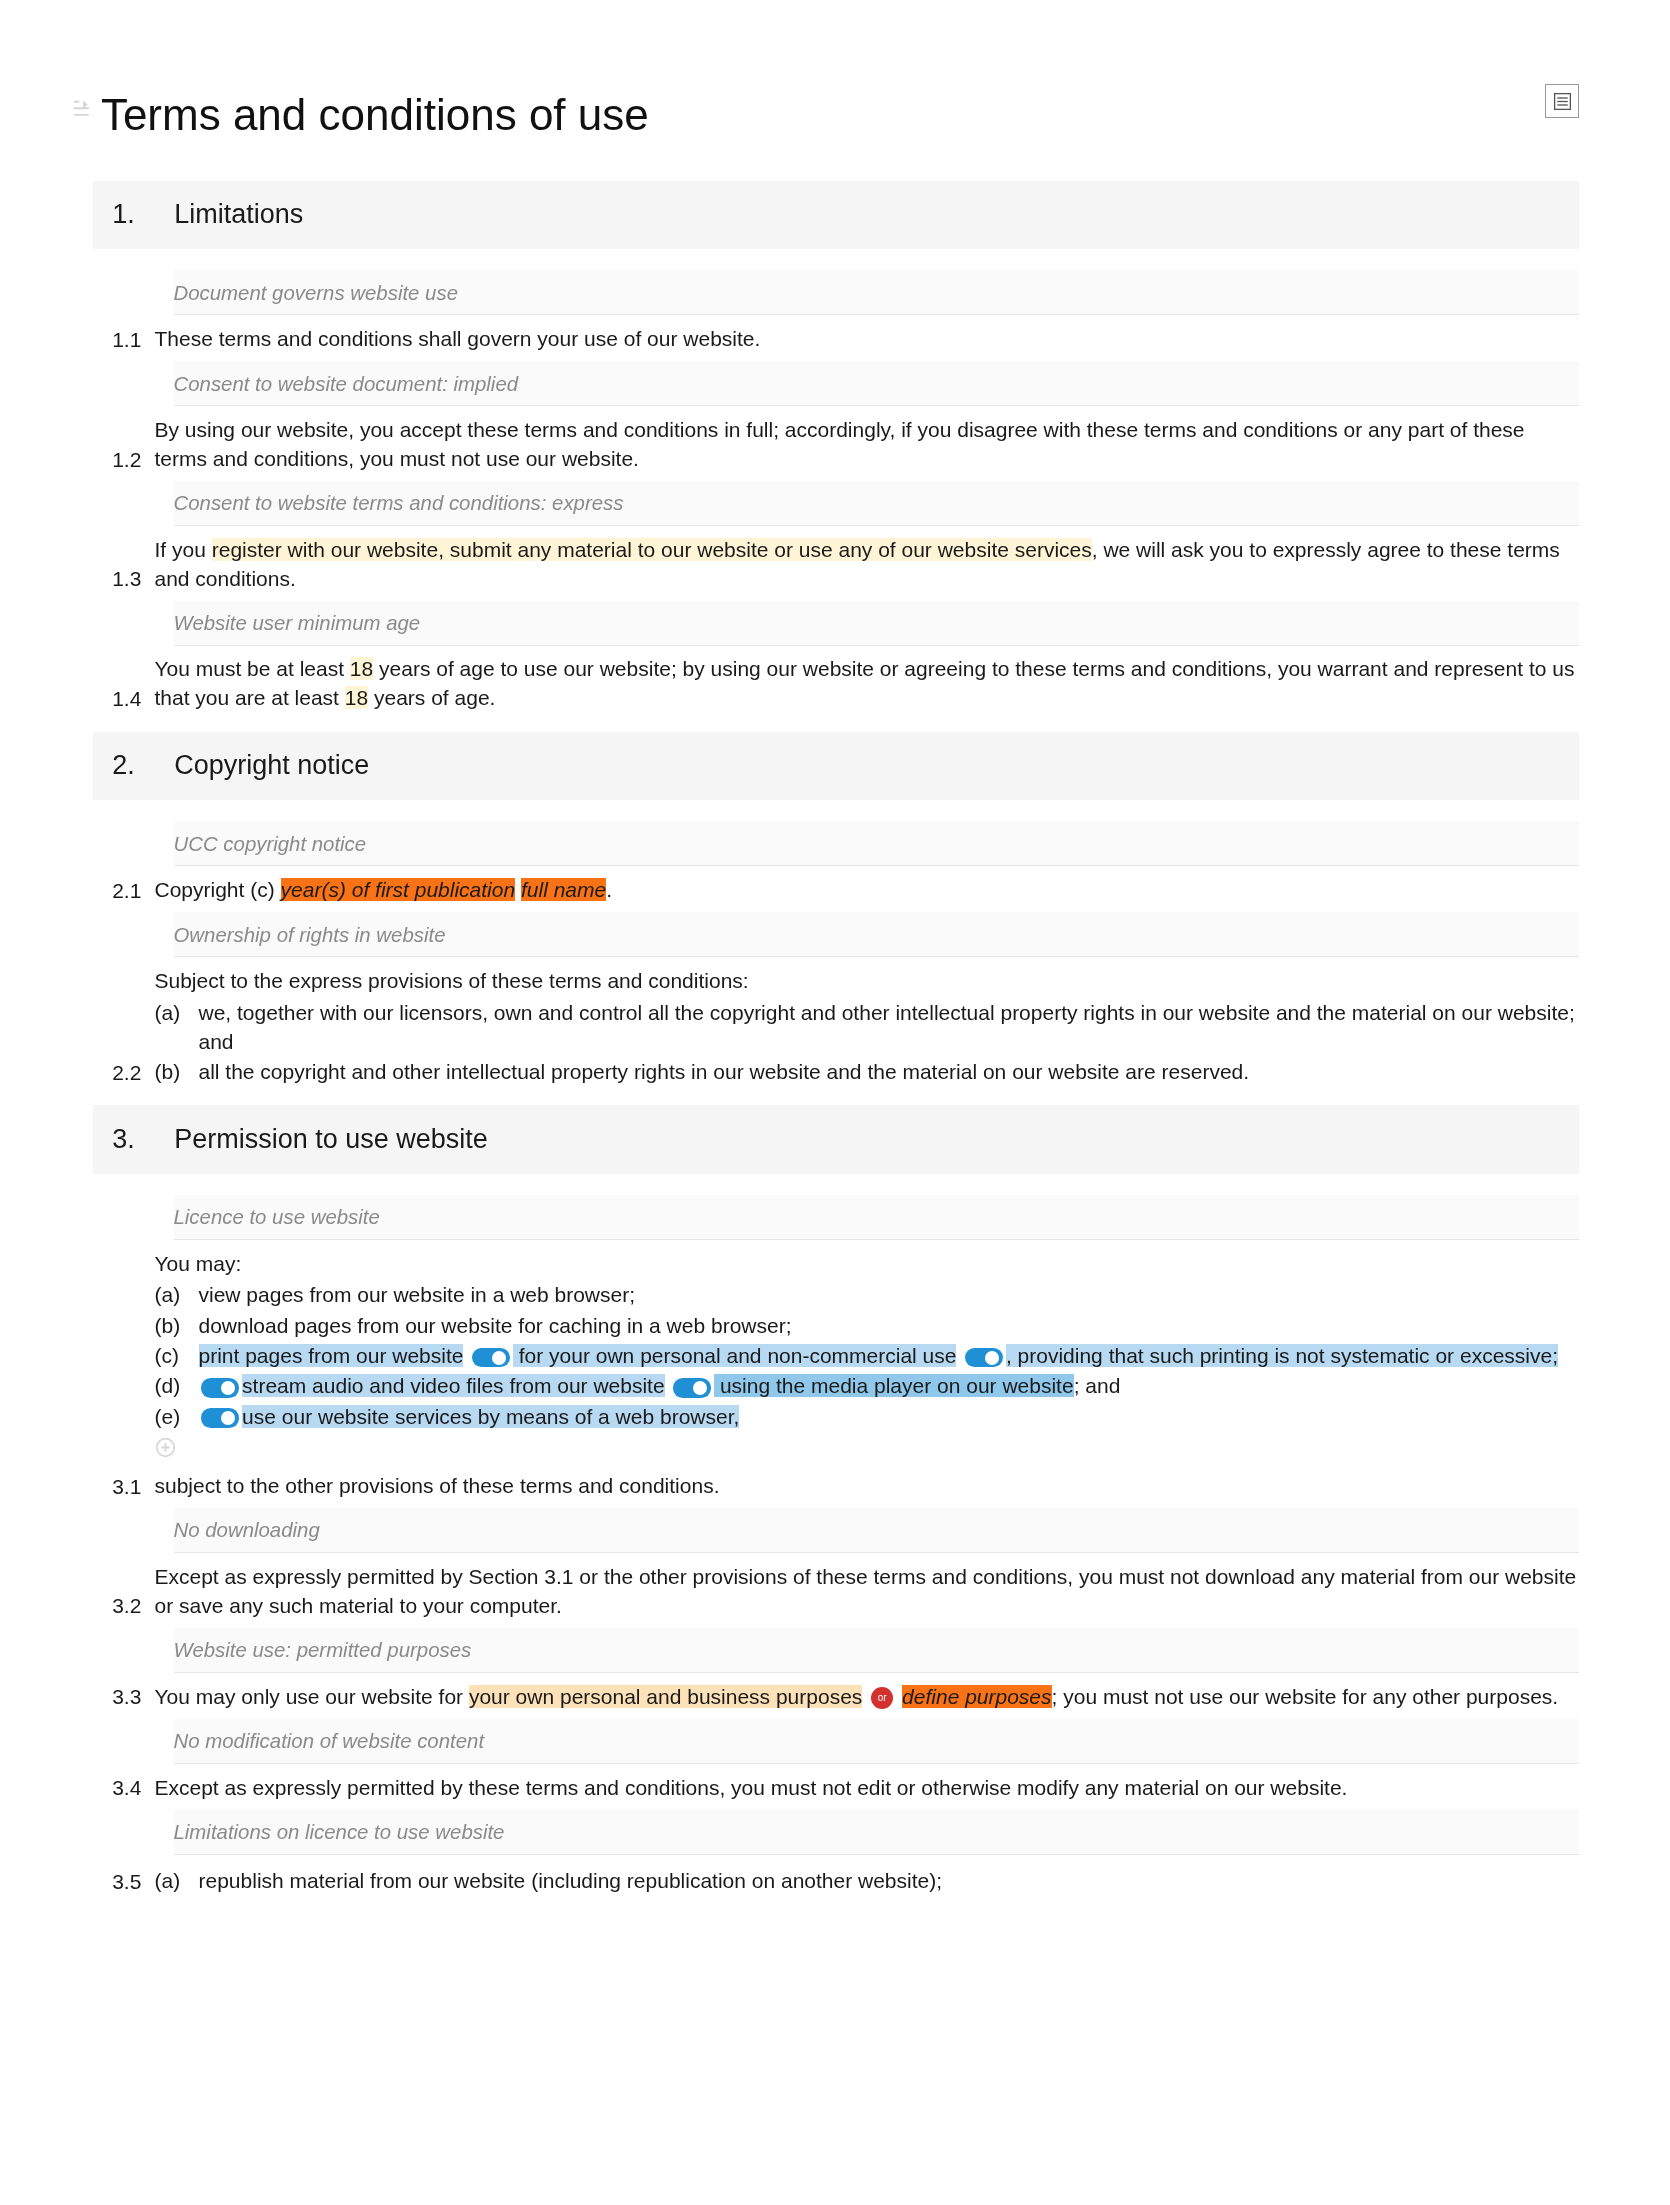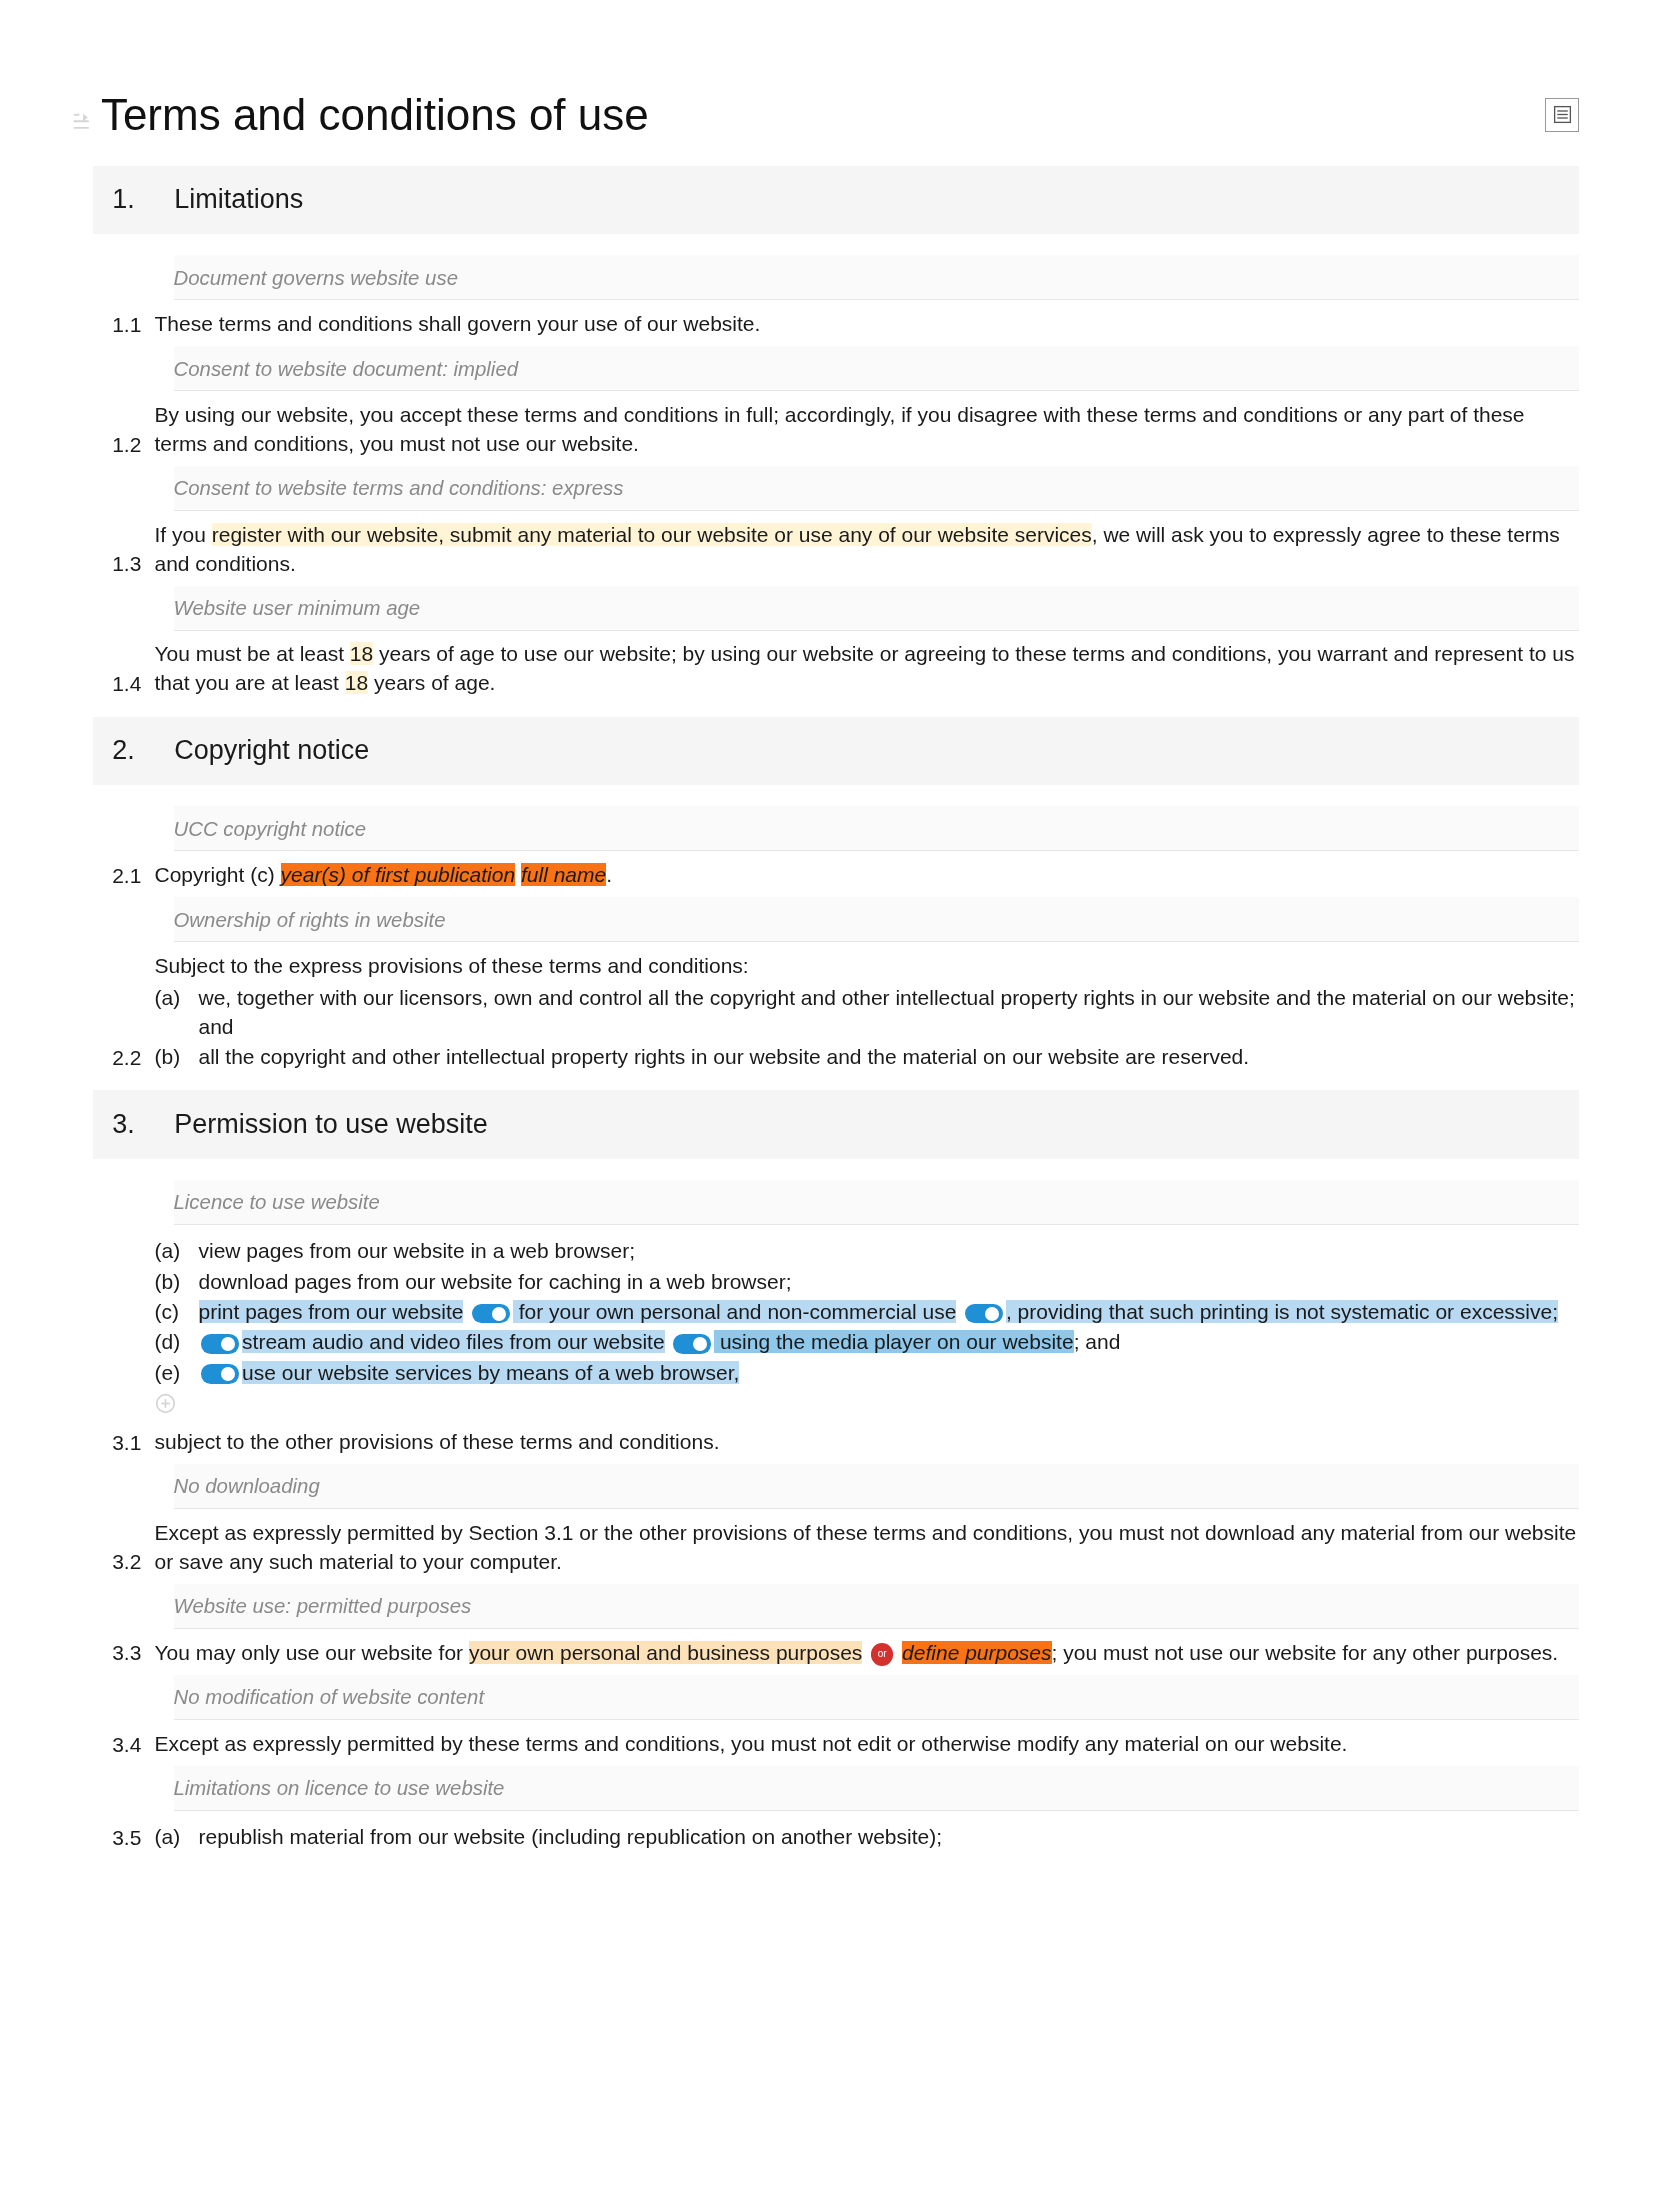--- a/index.html
+++ b/index.html
@@ -6,22 +6,22 @@
   body {
     font-family: Arial, Helvetica, sans-serif;
     background: #ffffff;
     color: #1a1a1a;
     padding: 84px 91px 56px 70px;
     font-size: 21px;
     line-height: 1.4;
   }
   .header-row {
     display: flex;
-    align-items: center;
-    margin-bottom: 20px;
+    align-items: flex-start;
+    margin-bottom: 35px;
   }
   .doc-drag-icon {
     width: 22.5px;
     height: 22.5px;
     margin-right: 8.4px;
     margin-top: 12.6px;
     opacity: 0.35;
   }
   .doc-title {
     font-size: 44px;
@@ -232,20 +232,21 @@
     <div class="section-num">3.</div>
     <div class="section-title">Permission to use website</div>
   </div>
 
   <div class="caption-row spacer-top">
       <div class="caption">Licence to use website</div>
     </div>
   <div class="clause-row">
     <div class="clause-num">3.1</div>
     <div class="clause-body">
+      <div>You may:</div>
       <div class="sub-list">
         <div class="sub-item">
             <div class="sub-letter">(a)</div>
             <div>view pages from our website in a web browser;</div>
           </div>
         <div class="sub-item">
             <div class="sub-letter">(b)</div>
             <div>download pages from our website for caching in a web browser;</div>
           </div>
         <div class="sub-item">

